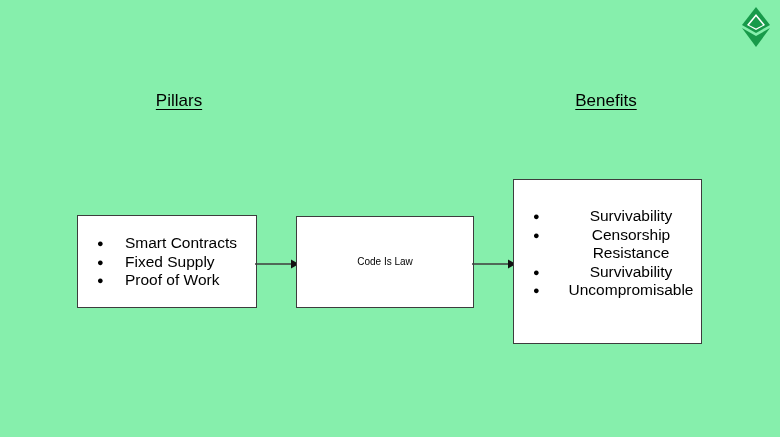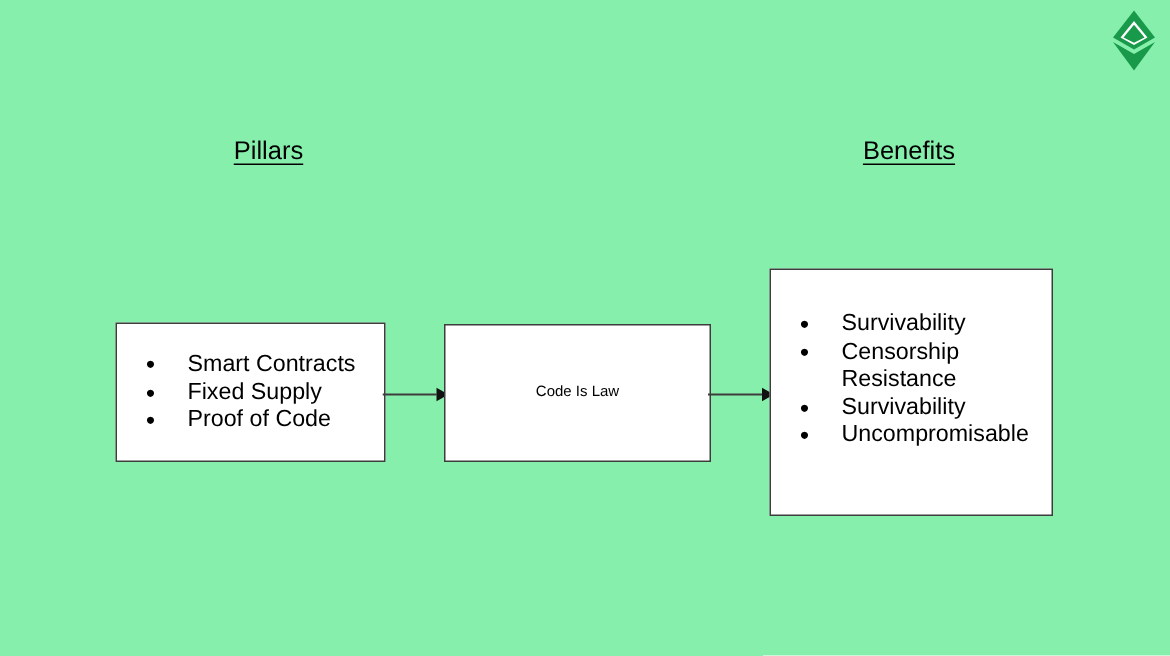--- a/index.html
+++ b/index.html
@@ -79,20 +79,21 @@
     line-height: 18.6px;
     color: #000000;
   }
   #pillars-list {
     left: 19px;
     top: 18px;
   }
   #benefits-list {
     left: 19px;
     top: 27px;
+    text-align: center;
   }
 
   
   .box-center-label {
     position: absolute;
     left: 0;
     right: 0;
     top: 50%;
     transform: translateY(-50%);
     text-align: center;
@@ -123,21 +124,21 @@
     </svg>
   </div>
 
   <div class="col-heading c1">Pillars</div>
   <div class="col-heading c3">Benefits</div>
 
   <div class="box" id="box-pillars">
     <ul class="bullets" id="pillars-list">
       <li>Smart Contracts</li>
       <li>Fixed Supply</li>
-      <li>Proof of Code</li>
+      <li>Proof of Work</li>
     </ul>
   </div>
 
   <div class="arrow" id="arrow-1">
     <svg viewBox="0 0 44 12" width="44" height="12" aria-hidden="true">
       <line x1="0" y1="6" x2="36" y2="6" stroke="#3d3d3d" stroke-width="1.4"></line>
       <polygon points="36,1.5 44,6 36,10.5" fill="#111111"></polygon>
     </svg>
   </div>
 

